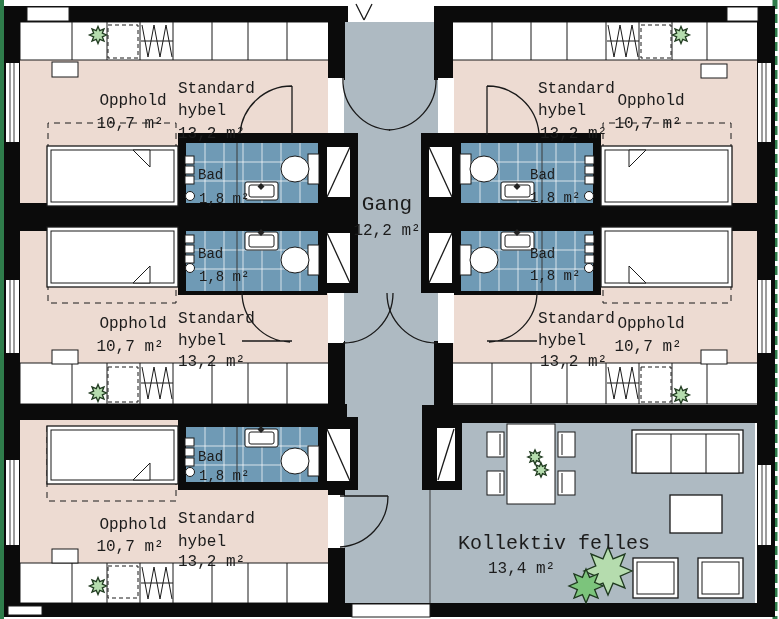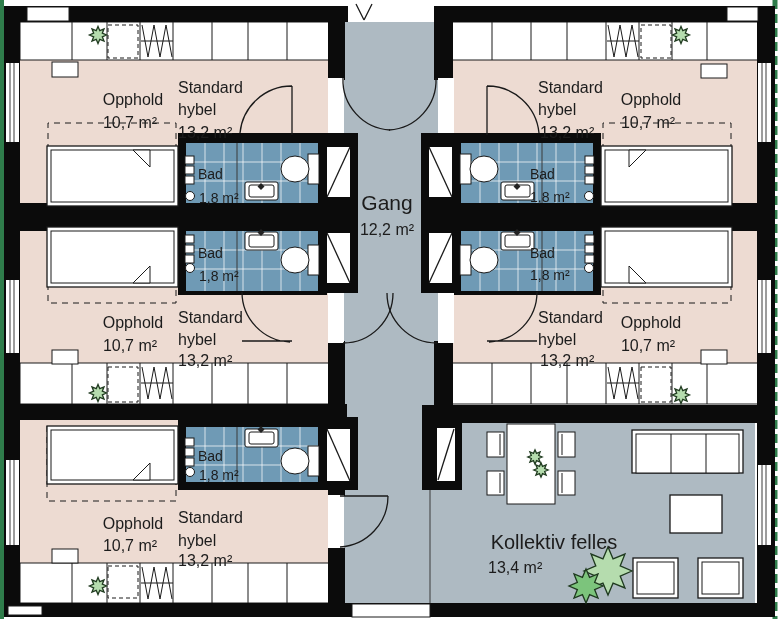--- a/index.html
+++ b/index.html
@@ -1,17 +1,17 @@
 <!DOCTYPE html>
 <html><head>
 <meta charset="utf-8">
 <style>
   html,body{margin:0;padding:0;background:#fff;}
   #stage{position:relative;width:779px;height:619px;background:#ffffff;overflow:hidden;
-         font-family:Liberation Sans, sans-serif;}
+         font-family:Liberation Mono, monospace;}
   svg{display:block;}
   .wall{fill:#0b0b0b;}
   .pink{fill:#eddbd2;}
   .gray{fill:#aebac2;}
   .blue{fill:#6f9ab5;}
   .white{fill:#ffffff;}
   .ln{stroke:#1a1a1a;stroke-width:1.3;fill:none;}
   .ln1{stroke:#1a1a1a;stroke-width:1;fill:none;}
   .thin{stroke:#3a3a3a;stroke-width:1;fill:none;}
   .grid{stroke:rgba(255,255,255,0.72);stroke-width:1;fill:none;}

